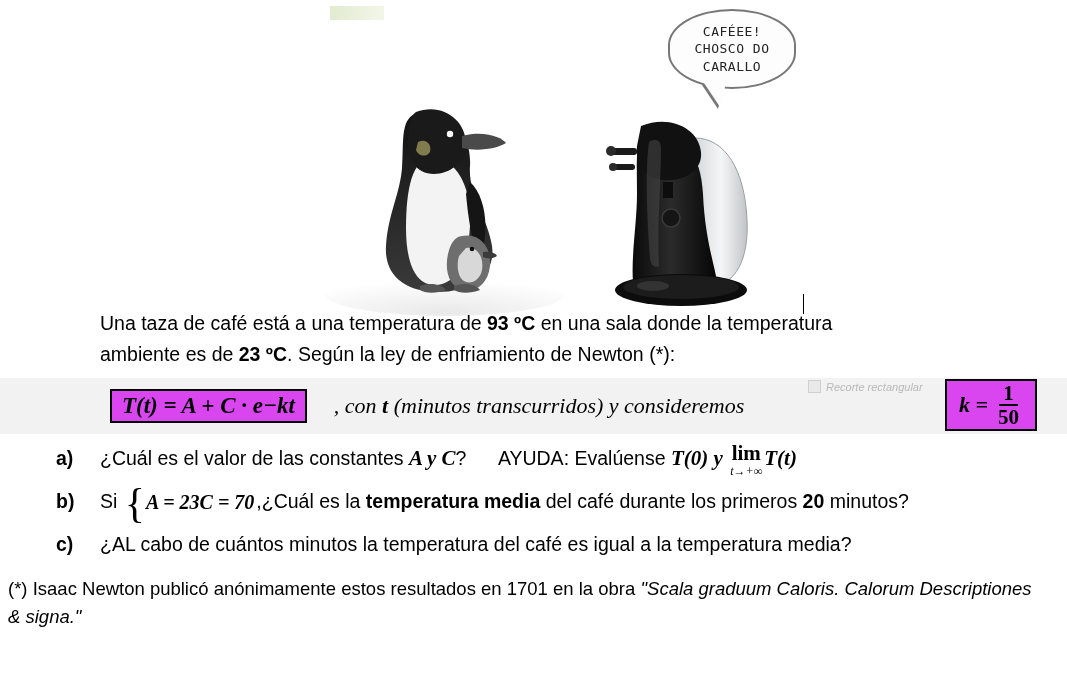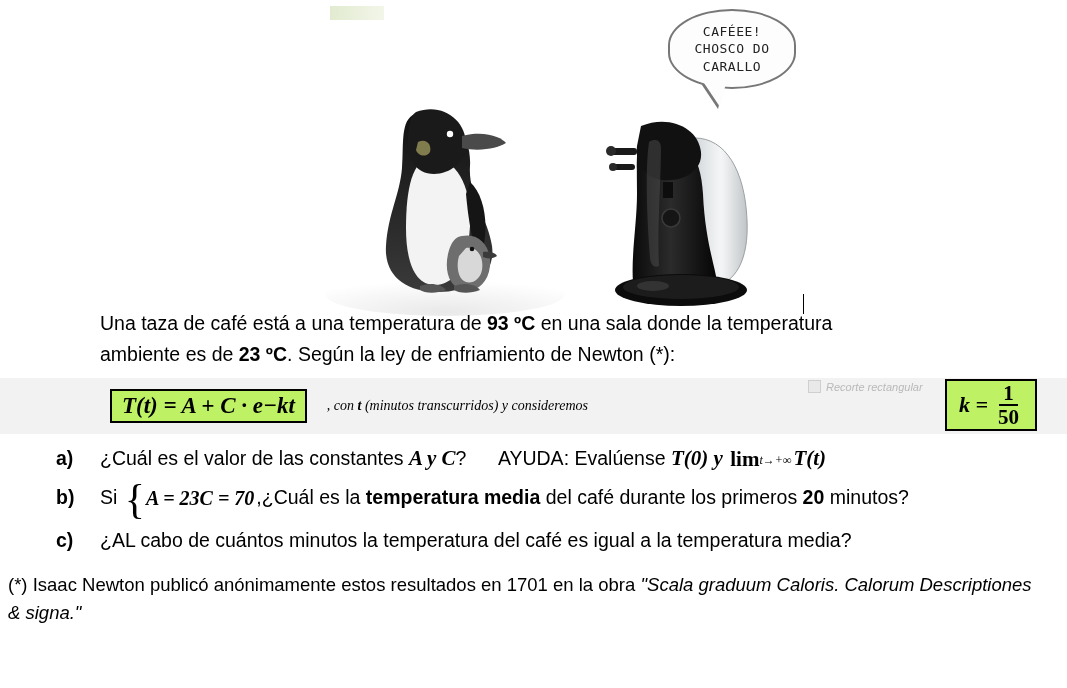--- a/index.html
+++ b/index.html
@@ -105,35 +105,35 @@
   
   .formula-strip {
     position: relative;
     margin-top: 8px;
     height: 56px;
     background: #f2f2f2;
     display: flex;
     align-items: center;
   }
   .green-box {
-    background: #bef264;
+    background: #d946ef;
     border: 2px solid #000;
     padding: 2px 10px;
     font-family: "Liberation Serif", serif;
     font-weight: bold;
     font-style: italic;
     font-size: 23px;
     white-space: nowrap;
   }
   #formula-main { margin-left: 110px; }
   .formula-mid {
     font-family: "Liberation Serif", serif;
-    font-size: 14px;
-    font-style: italic;
-    margin-left: 20px;
+    font-size: 22px;
+    font-style: italic;
+    margin-left: 27px;
     white-space: nowrap;
   }
   .formula-mid b { font-style: italic; font-weight: bold; }
   #k-box {
     position: absolute;
     right: 30px; top: 1px;
     display: flex;
     align-items: center;
     gap: 6px;
     font-size: 22px;
@@ -183,21 +183,21 @@
   }
   .qtext { flex: 1; }
   .mathi {
     font-family: "Liberation Serif", serif;
     font-style: italic;
     font-weight: bold;
     font-size: 21px;
   }
   .limblock {
     display: inline-flex;
-    flex-direction: row;
+    flex-direction: column;
     align-items: center;
     vertical-align: middle;
     line-height: 1;
     margin: 0 2px;
   }
   .limblock .lim { font-family: "Liberation Serif", serif; font-weight: bold; font-size: 21px; }
   .limblock .sub { font-family: "Liberation Serif", serif; font-style: italic; font-size: 12px; margin-top: 1px; }
 
   .syst {
     display: inline-flex;

